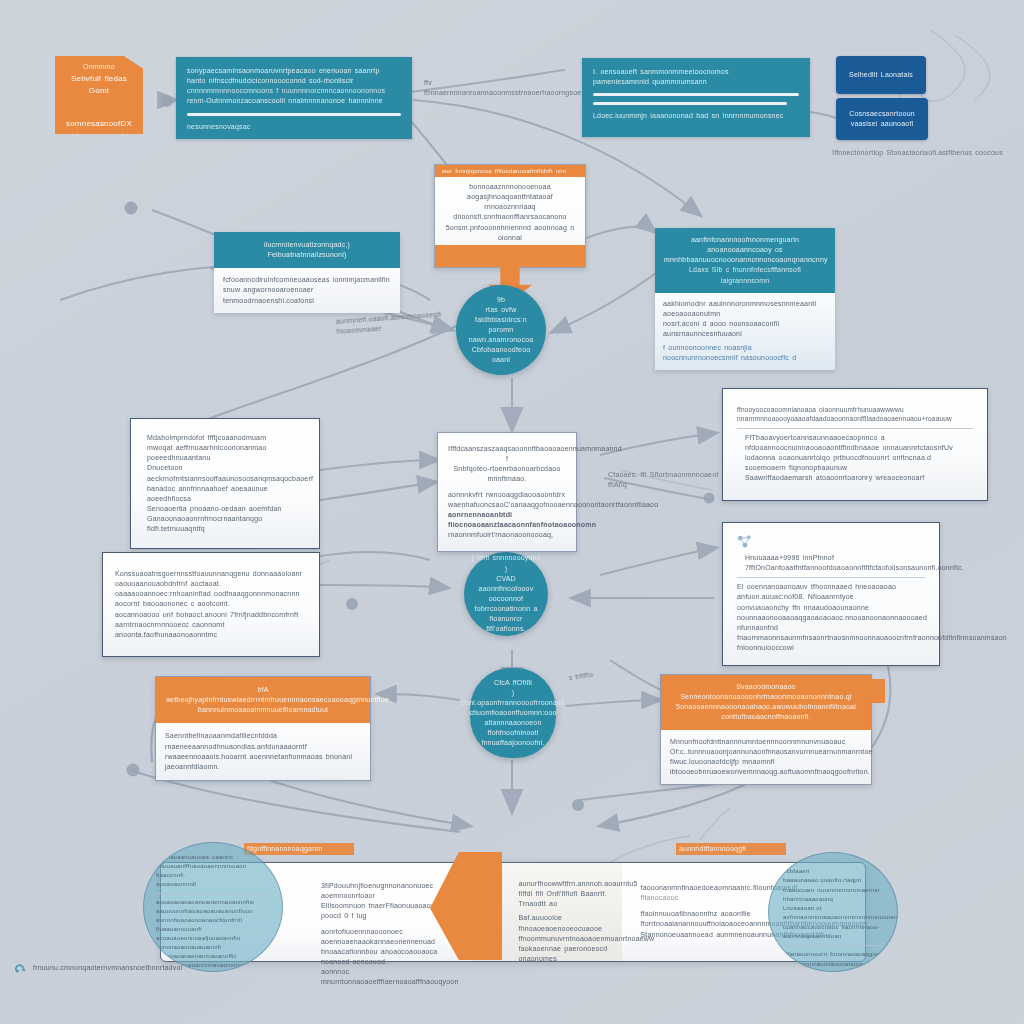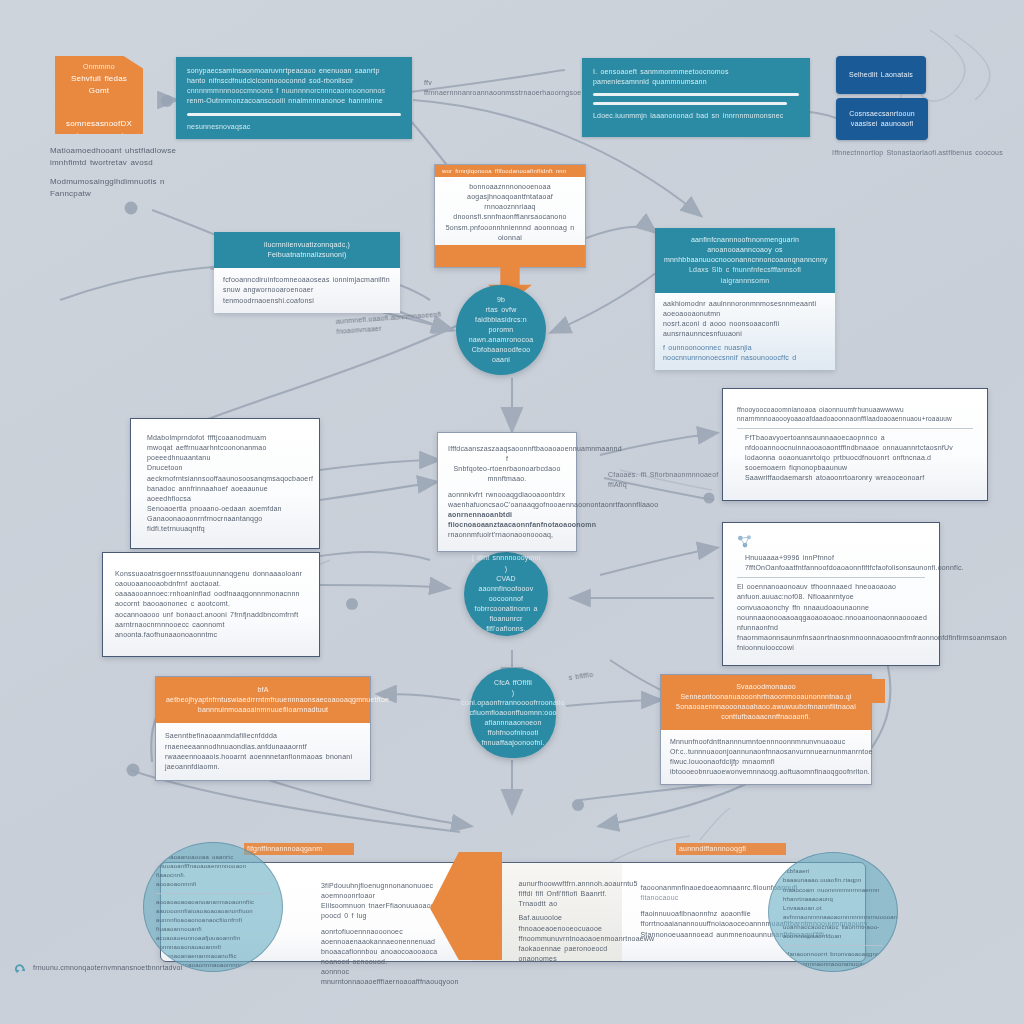--- a/index.html
+++ b/index.html
@@ -140,26 +140,20 @@
 
   <div class="panel orange" style="left:55px; top:56px; width:88px; height:78px;
               clip-path: polygon(0 0, 78% 0, 100% 16%, 100% 100%, 0 100%);">
     <div class="blurtext tiny ctr" style="padding:6px 6px 0; color:#fbe9dc;">Onmmmo</div>
     <div class="blurtext xs ctr" style="padding:1px 5px; color:#fff;">Sehvfull fledas Gomt</div>
     <div class="blurtext xs ctr" style="padding:1px 5px; color:#fff;margin-top:20px;">somnesasnoofDX</div>
     <div class="blurtext tiny ctr" style="padding:0 5px; color:#fae5d4;">uuele sonnun rodom</div>
     <div class="blurtext tiny ctr" style="padding:0 5px; color:#fdf0e6;">oobeeonnaertusng</div>
   </div>
 
-  <div class="panel" style="left:50px; top:145px; width:150px;">
-    <div class="blurtext xs">Matioamoedhooant uhstfiadlowse</div>
-    <div class="blurtext xs">imnhfimtd twortretav avosd</div>
-    <div class="blurtext xs" style="margin-top:8px;">Modmumosaingglhdimnuotis n</div>
-    <div class="blurtext xs">Fanncpatw</div>
-  </div>
 
   <div class="panel teal-box" style="left:176px; top:57px; width:236px; height:82px; padding:9px 11px;">
     <div class="blurtext tiny" style="color:#dcecf1;">sonypaecsaminsaonmoaruvnrtpeacaoo enenuoan saanrtp</div>
     <div class="blurtext tiny" style="color:#dcecf1;">hanto nifnscdfnudciciconnoooconnd sod-rboniiscir</div>
     <div class="blurtext tiny" style="color:#cfe4ea;">cnnnnmmnnnooccmnoons f nuunnnnorcnnncaonnoononnos</div>
     <div class="blurtext tiny" style="color:#dcecf1;">renm-Outnnmonzacoanscooiii nnaimnnnanonoe hannninne</div>
     <div class="rule-w"></div>
     <div class="blurtext tiny" style="color:#d6e9ef;">nesunnesnovaqsac</div>
   </div>
 

